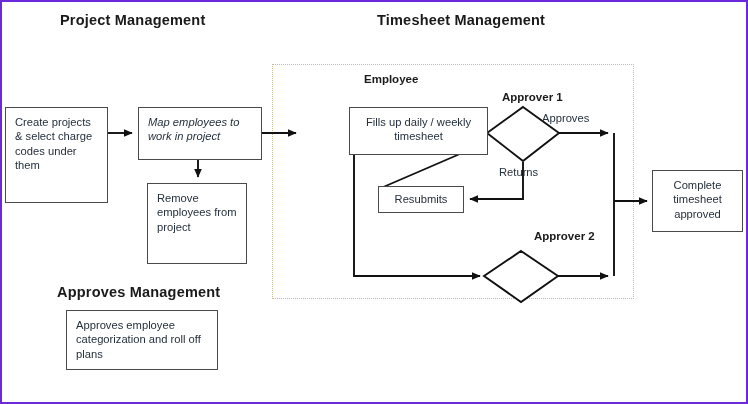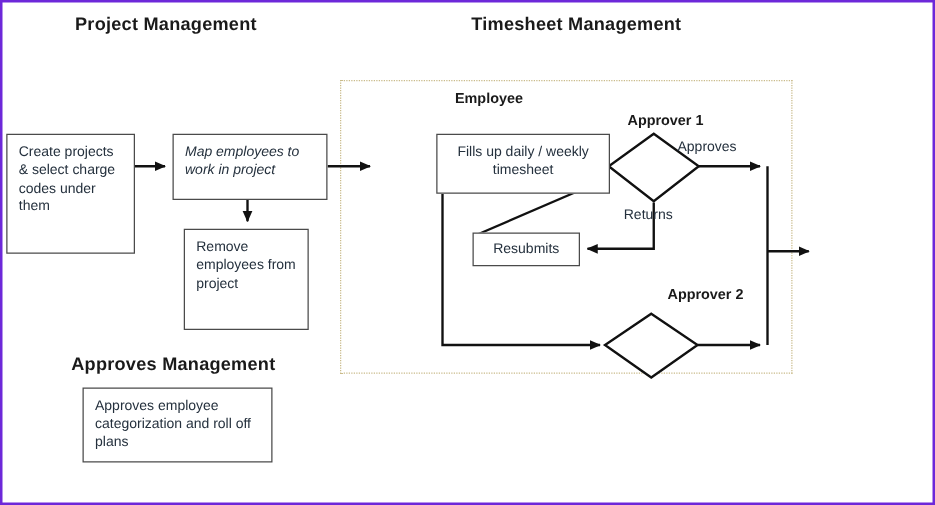--- a/index.html
+++ b/index.html
@@ -127,18 +127,19 @@
   <div class="node" style="left:136px; top:105px; width:124px; height:53px;font-style:italic;">Map employees to work in project</div>
 
   <div class="node" style="left:145px; top:181px; width:100px; height:81px;">Remove employees from project</div>
 
   <div class="node" style="left:64px; top:308px; width:152px; height:60px;">Approves employee categorization and roll off plans</div>
 
   <div class="node center" style="left:300px; top:105px; width:139px; height:48px;margin-left:47px;">Fills up daily / weekly timesheet</div>
 
   <div class="node center" style="left:376px; top:184px; width:86px; height:27px; padding-top:5px;text-align:center;">Resubmits</div>
 
+  <div class="node center" style="left:650px; top:168px; width:91px; height:62px;">Complete timesheet approved</div>
 
   <div class="edge-label" style="left:540px; top:110px;text-align:center;">Approves</div>
 
   <div class="edge-label" style="left:497px; top:164px;">Returns</div>
 
 </div>
 
 </body></html>

